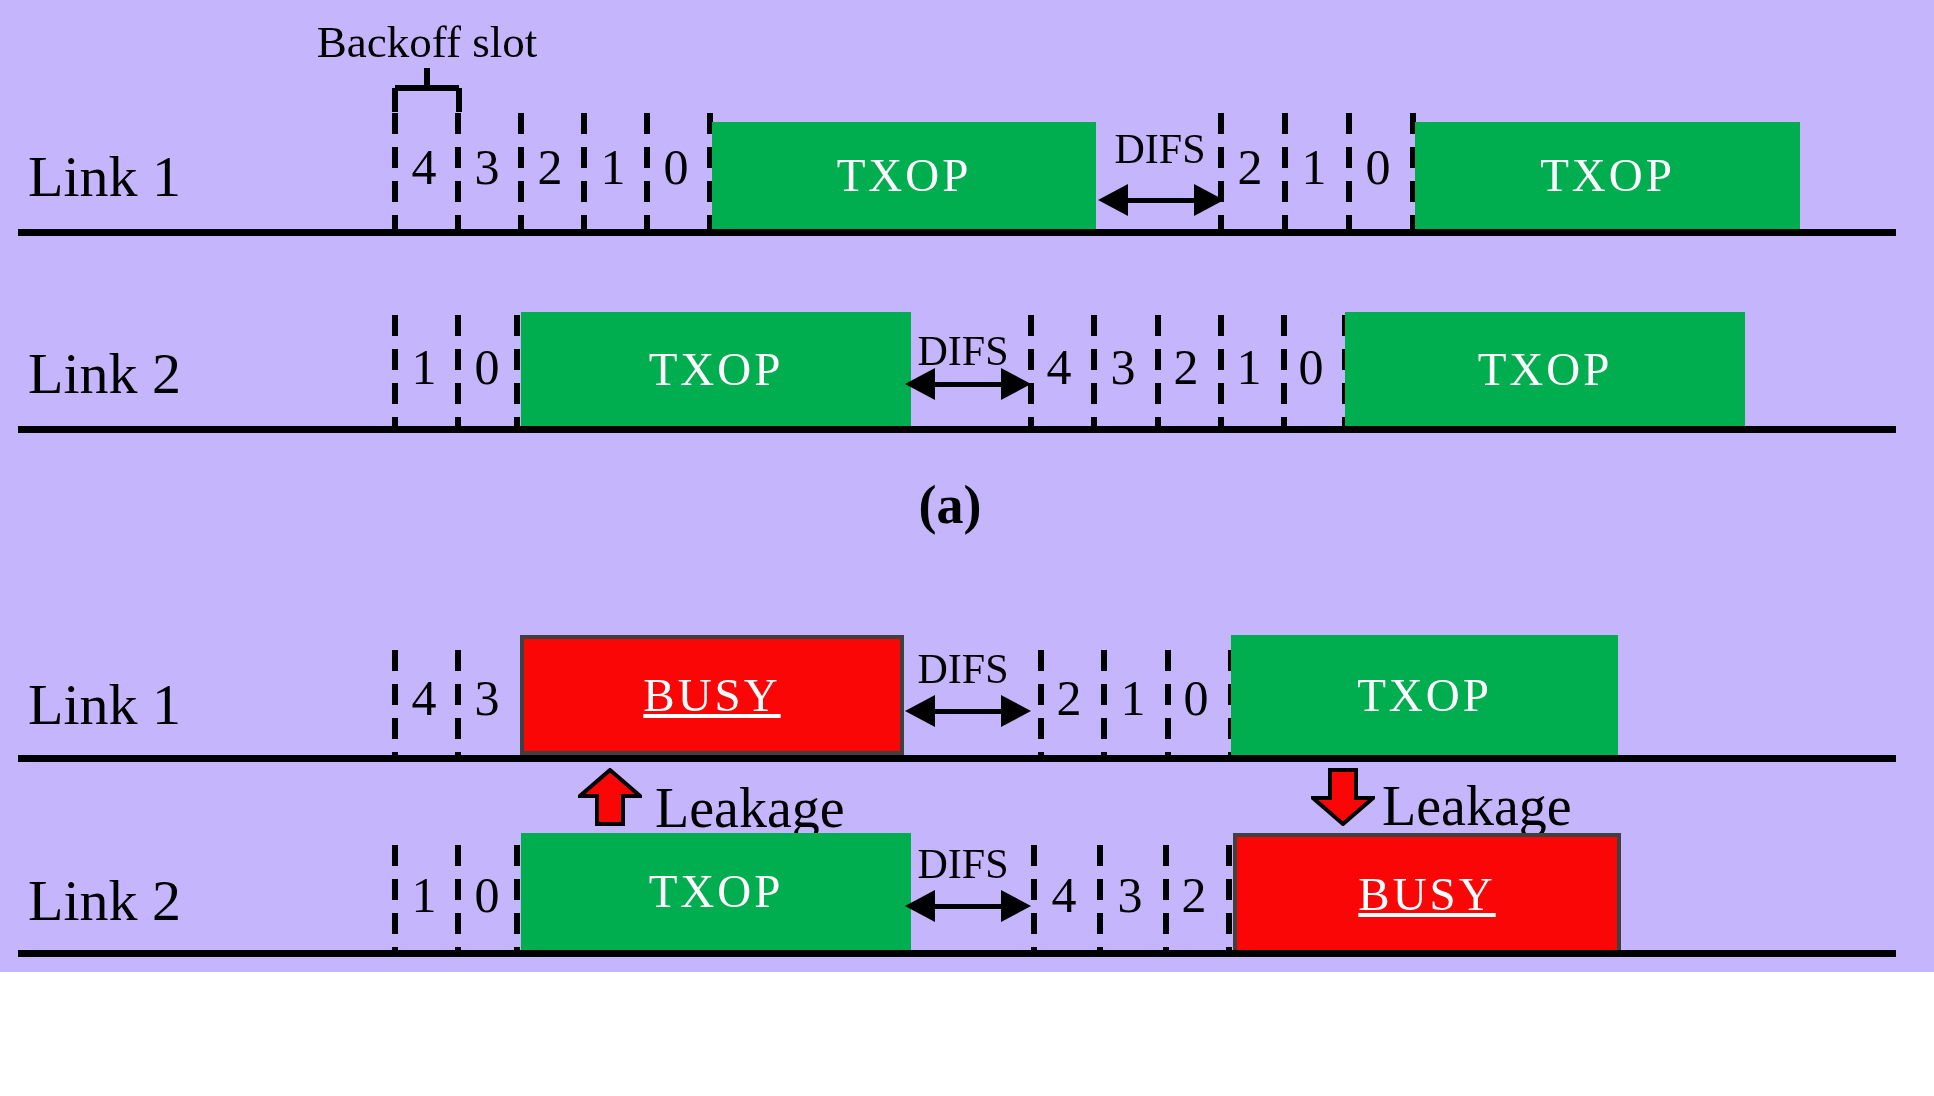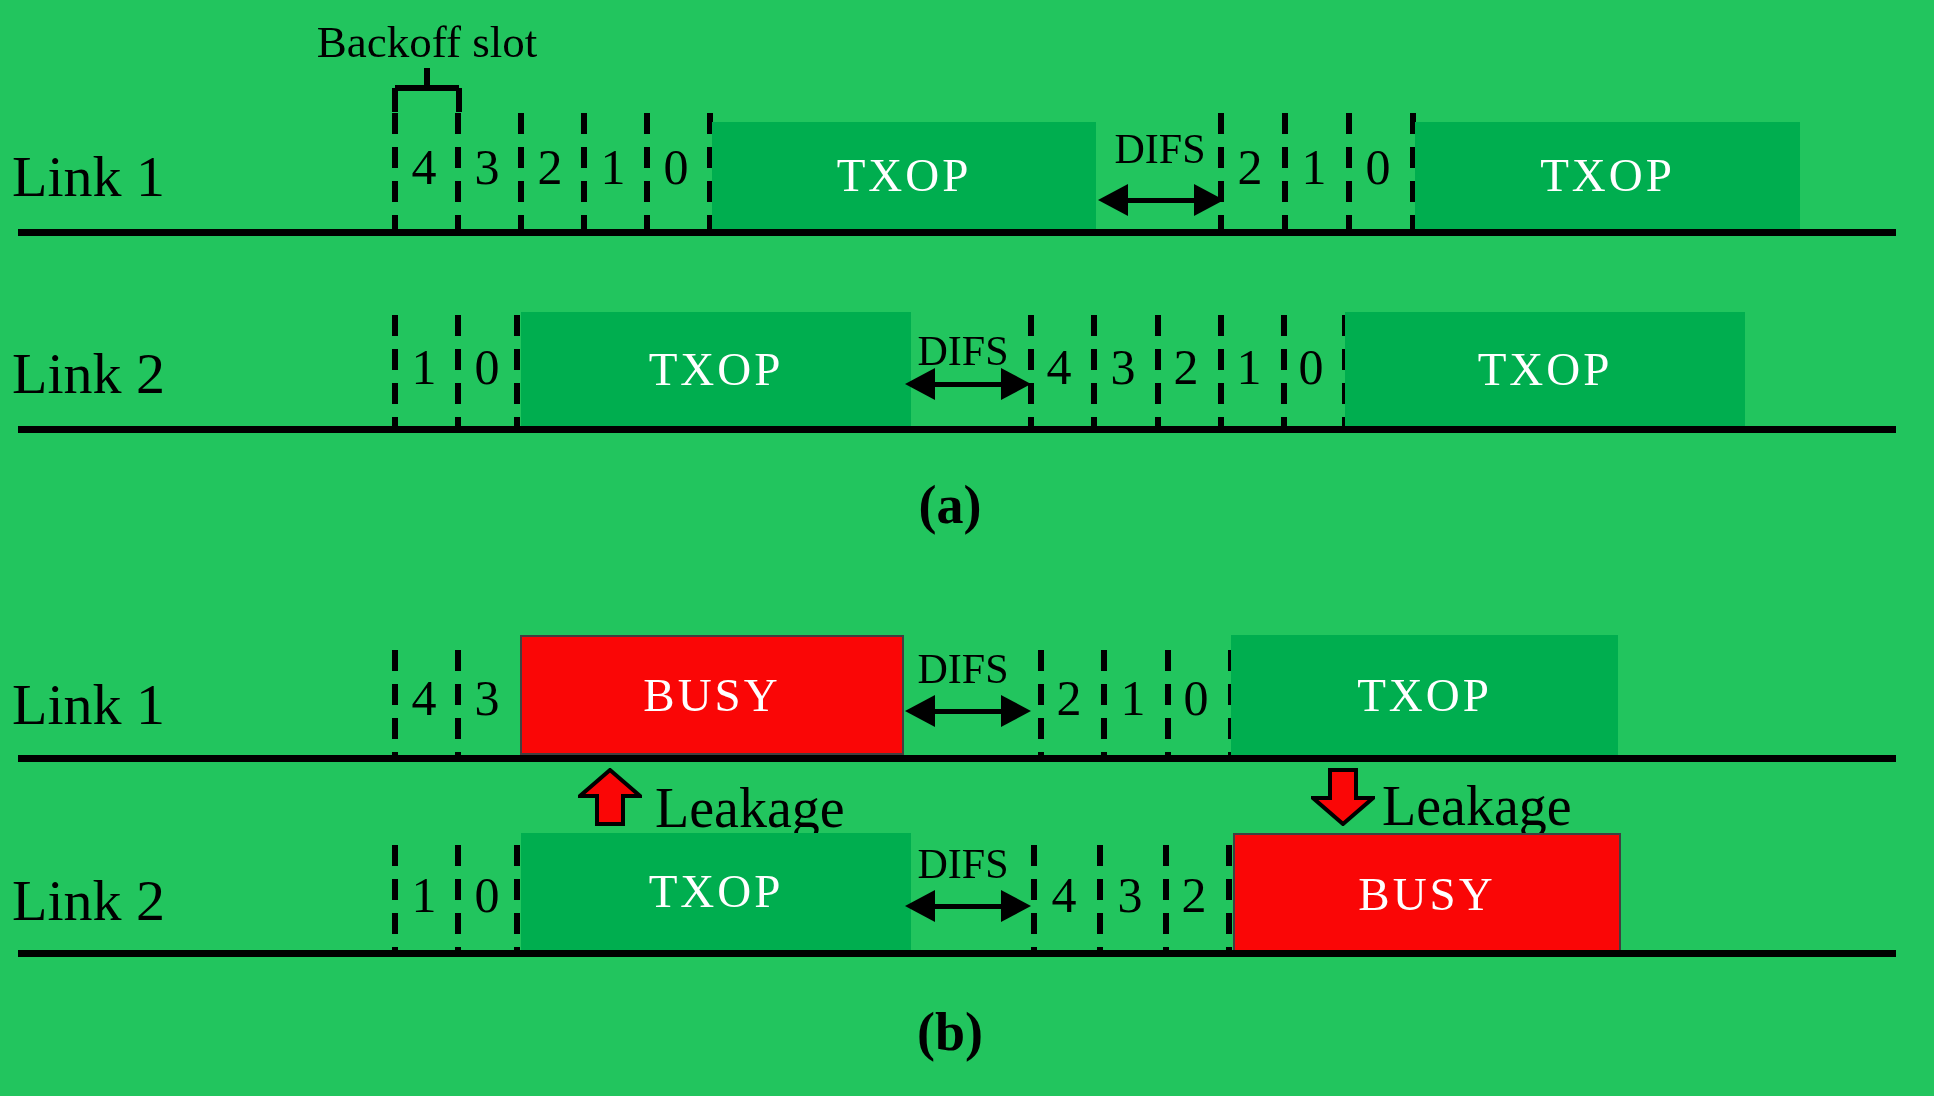--- a/index.html
+++ b/index.html
@@ -1,37 +1,37 @@
 <!DOCTYPE html>
 <html style="--green: #00AE4F; --red: #FA0606; --line: #000000;"><head>
 <meta charset="utf-8">
 <style>
   * { margin:0; padding:0; box-sizing:border-box; }
   html,body { background:#ffffff; }
   #figure {
-    position:relative; width:1934px; height:1096px; background:#22c55e;
+    position:relative; width:1934px; height:972px; background:#c4b5fd;
     font-family:"Liberation Serif","DejaVu Serif",serif; color:#000;
     overflow:hidden;
   }
   .abs { position:absolute; }
   .timeline { position:absolute; left:18px; width:1878px; height:7px; background:#000; }
   .dash {
     position:absolute; width:6px;
     background:repeating-linear-gradient(180deg,#000 0 21px,transparent 21px 34px);
   }
   .num {
     position:absolute; font-size:50px; line-height:1; transform:translateX(-50%);
   }
-  .rowlabel { position:absolute; left:12px; font-size:58px; line-height:1; white-space:nowrap; }
+  .rowlabel { position:absolute; left:28px; font-size:58px; line-height:1; white-space:nowrap; }
   .box {
     position:absolute; display:flex; align-items:center; justify-content:center;
     color:#fff; font-size:47px; letter-spacing:3px; line-height:1;
   }
   .box.green { background:var(--green,#00AE4F); }
-  .box.red   { background:var(--red,#FA0606); border:2px solid #404040; }
+  .box.red   { background:var(--red,#FA0606); border:4px solid #404040;text-decoration:underline; }
   .difs {
     position:absolute; width:120px; text-align:center; font-size:42px; line-height:1;
   }
   .arrow2 { position:absolute; width:126px; height:32px; }
   .arrow2 .ln { position:absolute; left:24px; right:24px; top:14px; height:5px; background:#000; }
   .arrow2 .hl {
     position:absolute; left:0; top:0; width:0; height:0;
     border-top:16px solid transparent; border-bottom:16px solid transparent;
     border-right:30px solid #000;
   }

